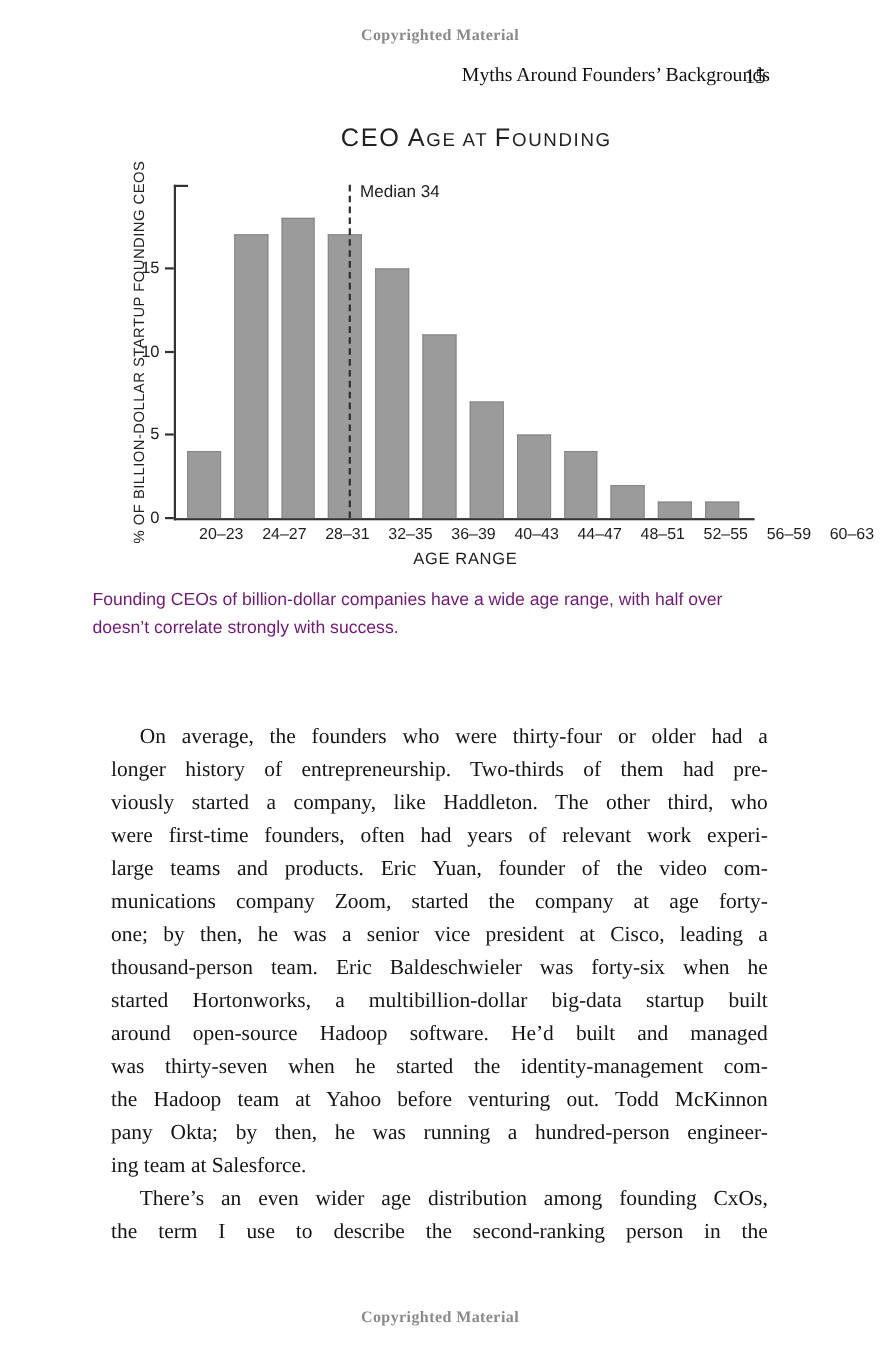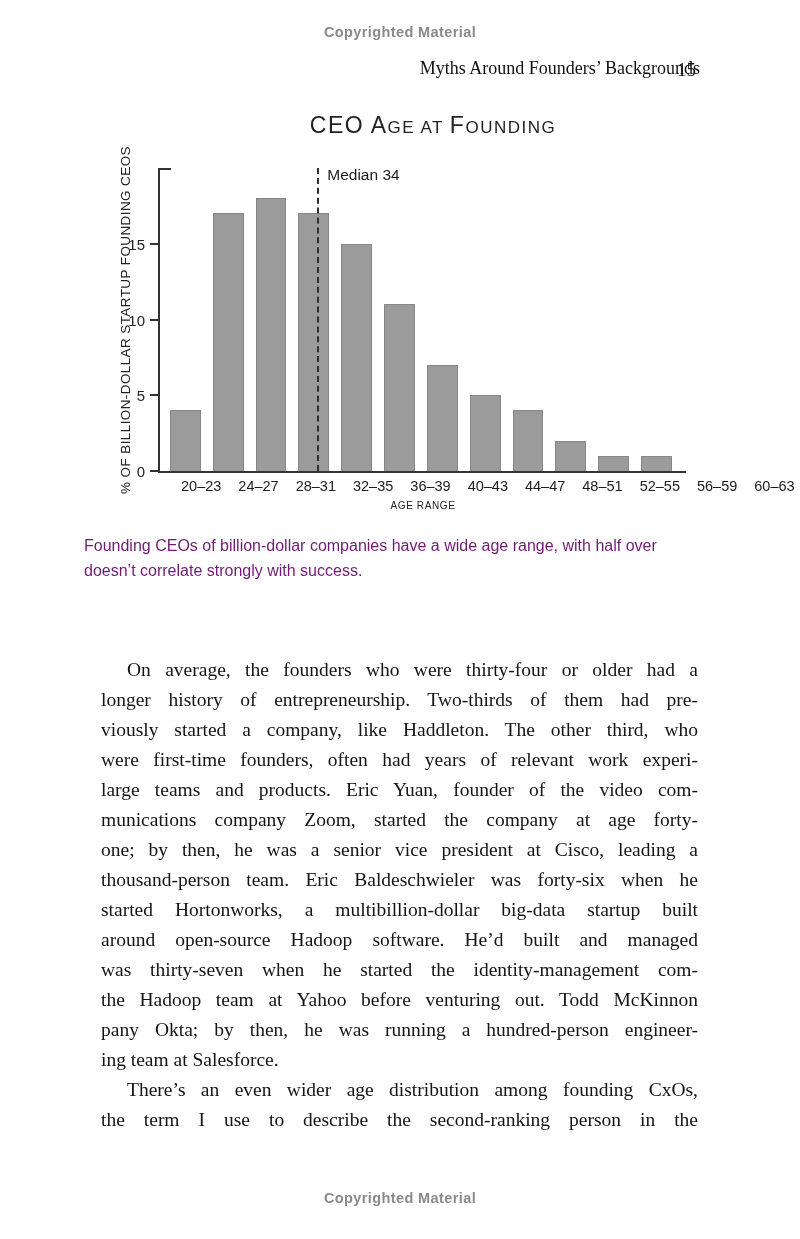--- a/index.html
+++ b/index.html
@@ -6,21 +6,21 @@
   .page{
     position:relative;
     width:800px;height:1239px;
     background:#ffffff;
     font-family:"Liberation Serif", serif;
     color:#141414;
     overflow:hidden;
   }
   .watermark{
     position:absolute;left:0;width:800px;text-align:center;
-    font-family:Liberation Sans, sans-serif;
+    font-family:Liberation Serif, serif;
     font-weight:bold;font-size:14.5px;letter-spacing:0.4px;
     color:#8a8a8a;
   }
   .wm-top{top:24px;}
   .wm-bottom{top:1190px;}
   .header{position:absolute;left:100px;top:58px;width:600px;height:28px;}
   .header .title{
     position:absolute;left:0;right:0;text-align:right;
     font-size:18px;color:#111;
   }
@@ -78,21 +78,21 @@
     display:flex;padding:0 8px 0 4px;
   }
   .xlabel{
     flex:1;text-align:center;
     font-family:"Liberation Sans", sans-serif;font-size:14.5px;color:#1c1c1c;
     white-space:nowrap;
     margin-left:17px;
   }
   .xaxis-title{
     position:absolute;left:0;right:0;top:calc(100% + 29px);text-align:center;
-    font-family:"Liberation Sans", sans-serif;font-size:10px;
+    font-family:"Liberation Sans", sans-serif;font-size:15px;
     letter-spacing:0.6px;color:#1c1c1c;
   }
   .caption{
     position:absolute;left:84px;top:534px;width:610px;
     font-family:"Liberation Sans", sans-serif;
     font-size:16px;line-height:24.5px;color:#701a75;
   }
   .body-text{
     position:absolute;left:101px;top:655px;width:597px;
     font-size:19.5px;color:#141414;

